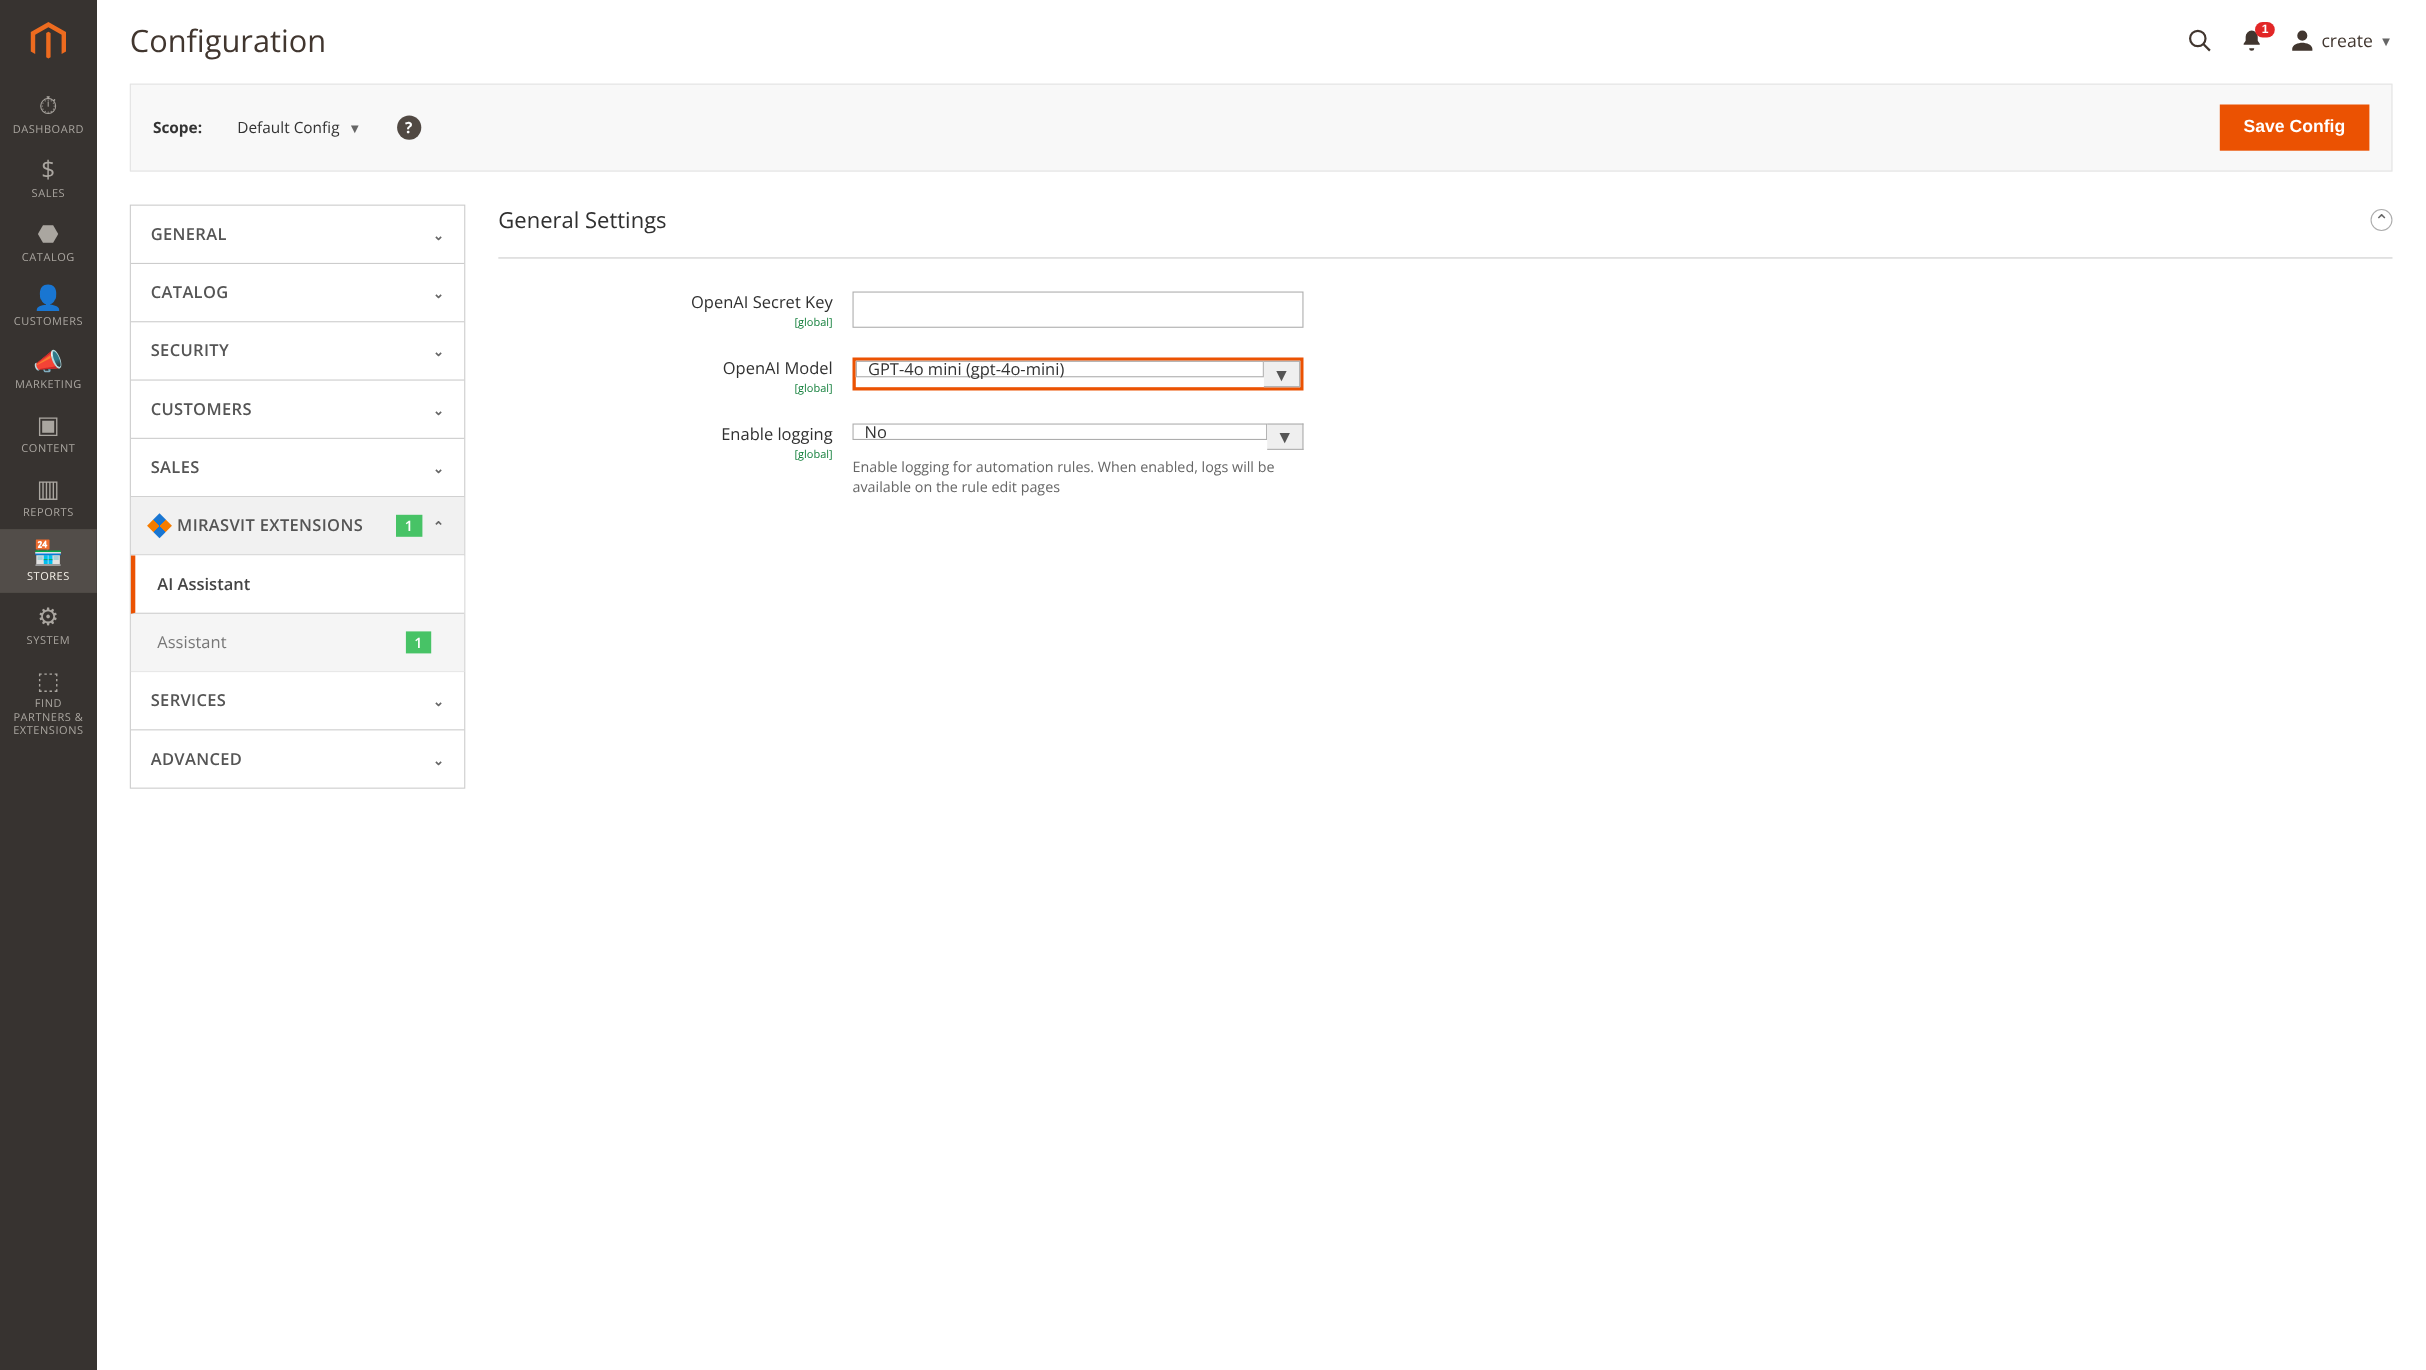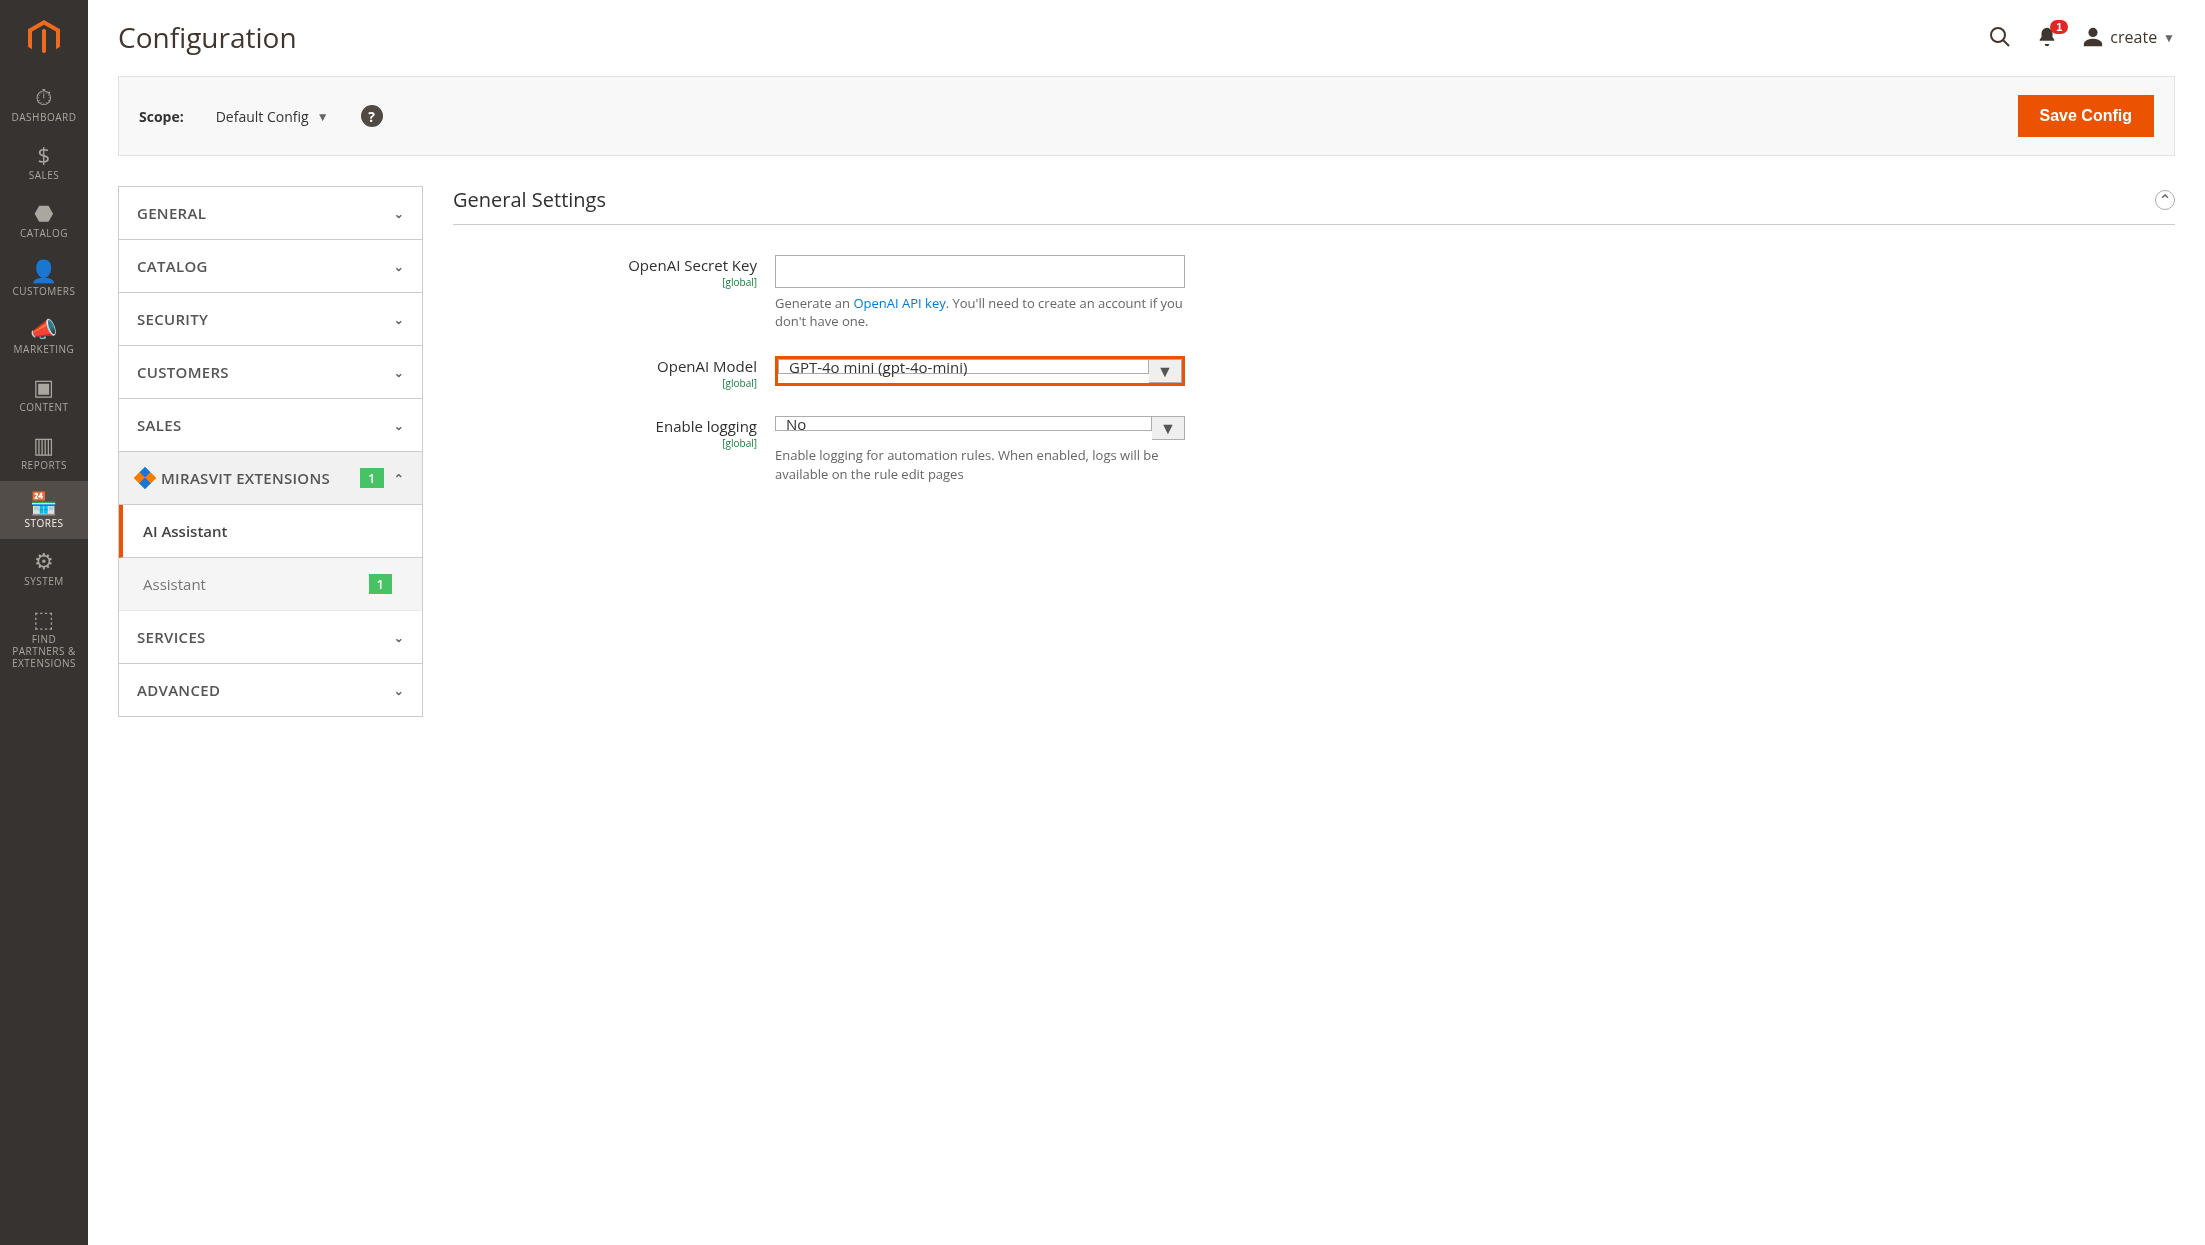--- a/index.html
+++ b/index.html
@@ -39,21 +39,21 @@
 .tab.expanded { background: #f1f1f1; }
 .tab-icon-mirasvit { display:inline-block; width:16px; height:16px; transform: rotate(45deg); background: conic-gradient(#f57c00 0 25%, #1976d2 25% 50%, #f57c00 50% 75%, #1976d2 75% 100%); margin-right:8px; flex-shrink:0; }
 .tab .left-g { display:flex; align-items:center; }
 .badge-count { background: #47c366; color: #fff; padding: 1px 8px; font-size: 13px; font-weight:600; margin-right: 10px; }
 .subtab-group { background: #f5f5f5; }
 .subtab { padding: 16px 20px 16px 24px; font-size: 15px; color: #777; cursor: pointer; border-bottom: 1px solid #e8e8e8; display:flex; justify-content:space-between; align-items:center; }
 .subtab.active { background: #fff; border-left: 4px solid #eb5202; color: #444; font-weight:600; padding-left:20px; border-bottom: 1px solid #ccc; }
 
 
 .panel { flex: 1; }
-.section-head { display: flex; align-items: center; justify-content: space-between; border-bottom: 1px solid #ccc; padding-bottom: 11px; margin-bottom: 30px; }
+.section-head { display: flex; align-items: center; justify-content: space-between; border-bottom: 1px solid #ccc; padding-bottom: 21px; margin-bottom: 30px; }
 .section-title { font-size: 20px; color: #303030; font-weight: 400; }
 .collapse-circle { width: 20px; height: 20px; border: 1px solid #adadad; border-radius: 50%; display: flex; align-items: center; justify-content: center; cursor: pointer; color:#666; }
 
 .field-row { display: flex; margin-bottom: 26px; }
 .field-label-col { width: 322px; text-align: right; padding-right: 18px; }
 .field-label { font-size: 15px; font-weight: 400; color: #303030; }
 .field-scope { font-size: 10px; color: #15803d; }
 .field-input-col { width: 410px; }
 .text-input { width: 100%; height: 33px; border: 1px solid #adadad; padding: 4px 8px; font-size: 14px; }
 .select-wrap { position: relative; display: flex; }
@@ -215,23 +215,20 @@
           </div>
       </div>
 
       <div class="field-row">
         <div class="field-label-col">
           <div class="field-label">OpenAI Secret Key</div>
           <div class="field-scope">[global]</div>
         </div>
         <div class="field-input-col">
           <input type="text" class="text-input" style="">
-          <div class="field-note">
-            <span>Generate an </span><a href="#">OpenAI API key</a><span>. You'll need to create an account if you don't have one.</span>
-          </div>
         </div>
       </div>
 
       <div class="field-row">
         <div class="field-label-col">
           <div class="field-label">OpenAI Model</div>
           <div class="field-scope">[global]</div>
         </div>
         <div class="field-input-col">
           <div class="select-wrap hl">

